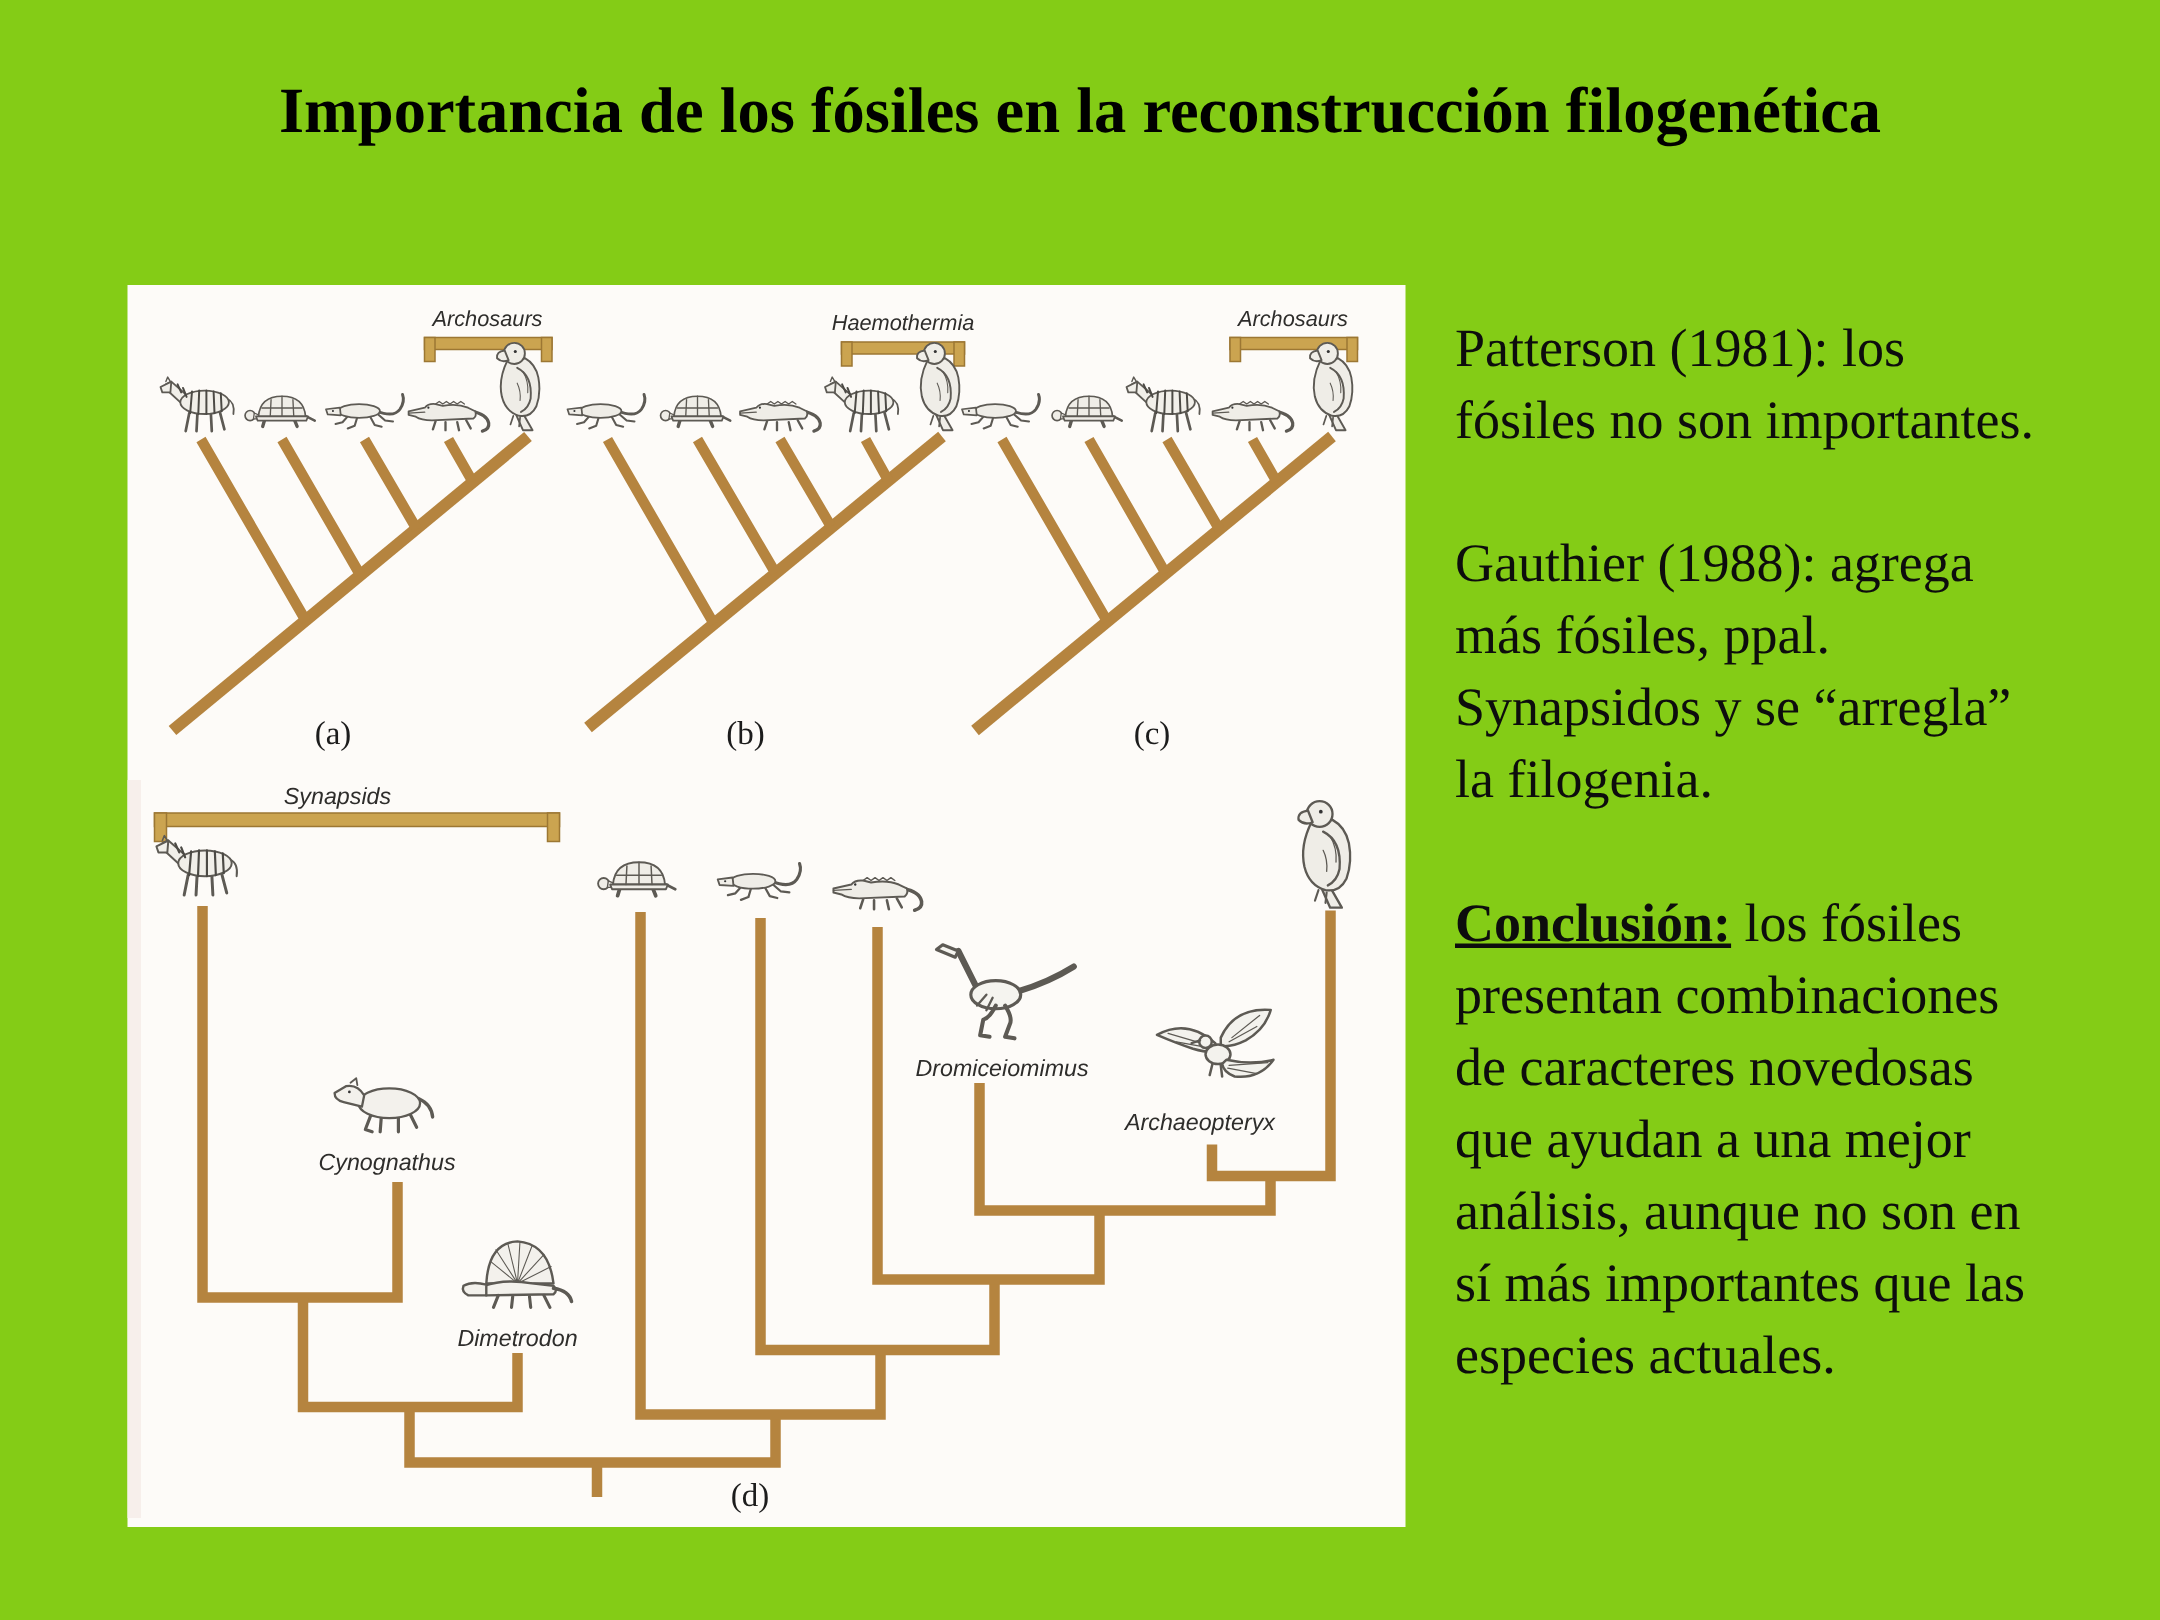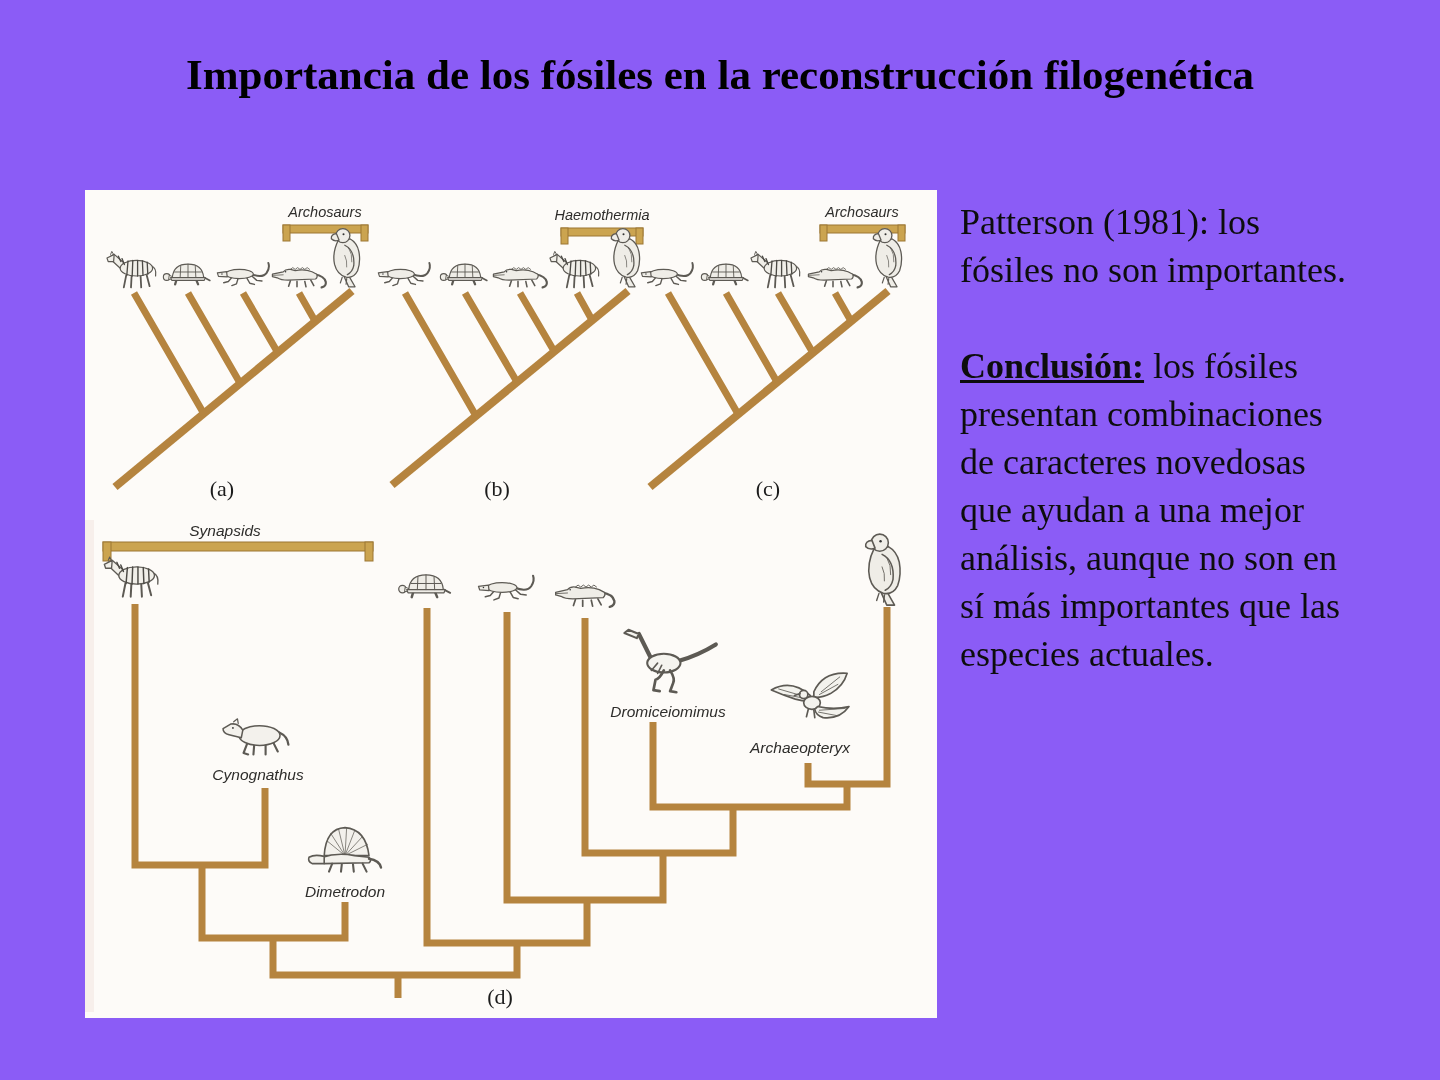--- a/index.html
+++ b/index.html
@@ -1,23 +1,23 @@
 <!DOCTYPE html>
 <html><head>
 <meta charset="utf-8">
 <style>
   html,body{margin:0;padding:0;background:#ffffff;}
-  .slide{position:relative;width:1440px;height:1080px;background:#8b5cf6;overflow:hidden;
+  .slide{position:relative;width:1440px;height:1080px;background:#84cc16;overflow:hidden;
          font-family:"Liberation Serif", serif;}
   .title{position:absolute;left:0;right:0;top:50px;text-align:center;
          font-family:"Liberation Serif", serif;font-weight:bold;font-size:43px;color:#000;}
   .figure{position:absolute;left:0;top:0;width:1440px;height:1080px;}
   .notes{position:absolute;left:958px;top:196px;width:445px;
          font-family:"Liberation Serif", serif;font-size:36px;line-height:48px;color:#0d0d0d;}
-  .notes p{margin:2px;white-space:pre-line;}
+  .notes p{margin:12px;white-space:pre-line;}
   .notes p.gap1{margin-top:36px;}
   .notes p.gap2{margin-top:47px;}
   .notes p.gap3{margin-top:48px;}
   .notes strong{font-weight:bold;text-decoration:underline;}
   
   .figlabel{font-family:"Liberation Sans", sans-serif;font-style:italic;font-size:14.5px;fill:#2e2d2b;}
   .figlabel-lg{font-family:"Liberation Sans", sans-serif;font-style:italic;font-size:15.5px;fill:#2e2d2b;}
   .panelletter{font-family:"Liberation Serif", serif;font-size:22px;fill:#1c1c1c;}
   .branch{stroke:#b5843f;fill:none;}
   .bracket{fill:#cba450;stroke:#9c7733;stroke-width:1;}
@@ -223,20 +223,24 @@
       <text class="figlabel-lg" x="258" y="780" text-anchor="middle">Cynognathus</text>
       <text class="figlabel-lg" x="345" y="897" text-anchor="middle">Dimetrodon</text>
       <text class="figlabel-lg" x="668" y="717" text-anchor="middle">Dromiceiomimus</text>
       <text class="figlabel-lg" x="800" y="753" text-anchor="middle">Archaeopteryx</text>
     </g>
   </svg>
 
   <div class="notes">
     <p><span>Patterson (1981): los
 fósiles no son importantes.</span></p>
+    <p class="gap2"><span>Gauthier (1988): agrega
+más fósiles, ppal.
+Synapsidos y se “arregla”
+la filogenia.</span></p>
     <p class="gap3"><strong>Conclusión:</strong><span> los fósiles
 presentan combinaciones
 de caracteres novedosas
 que ayudan a una mejor
 análisis, aunque no son en
 sí más importantes que las
 especies actuales.</span></p>
   </div>
 
 </div>

